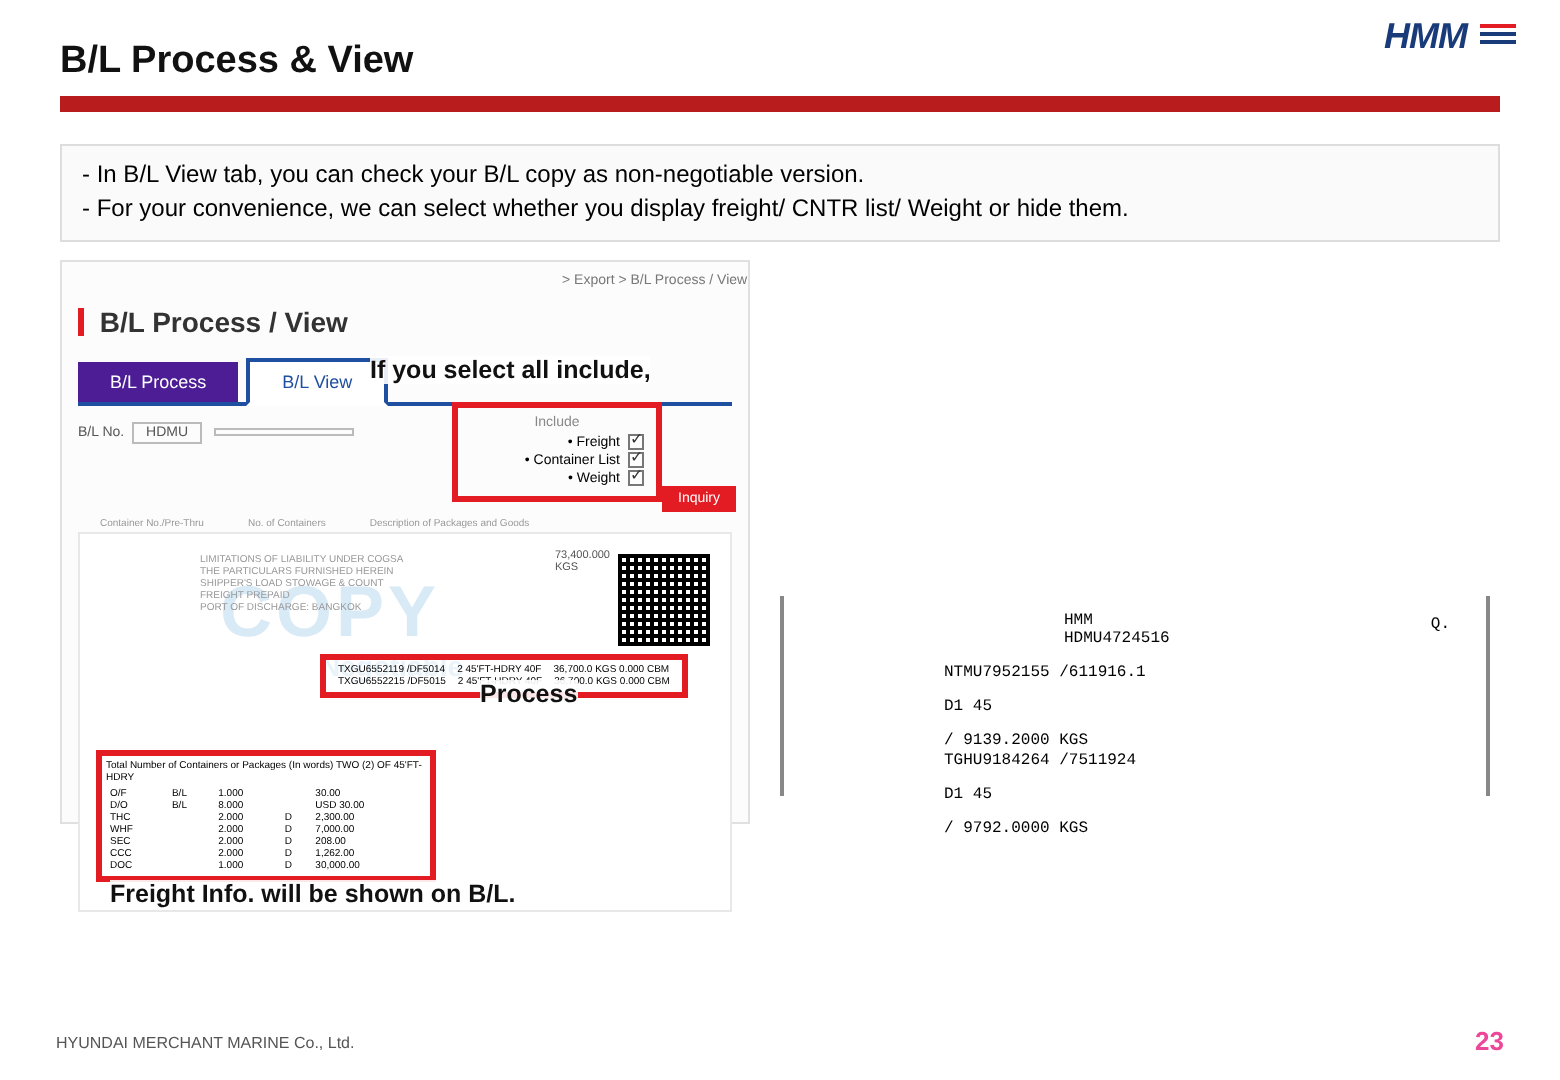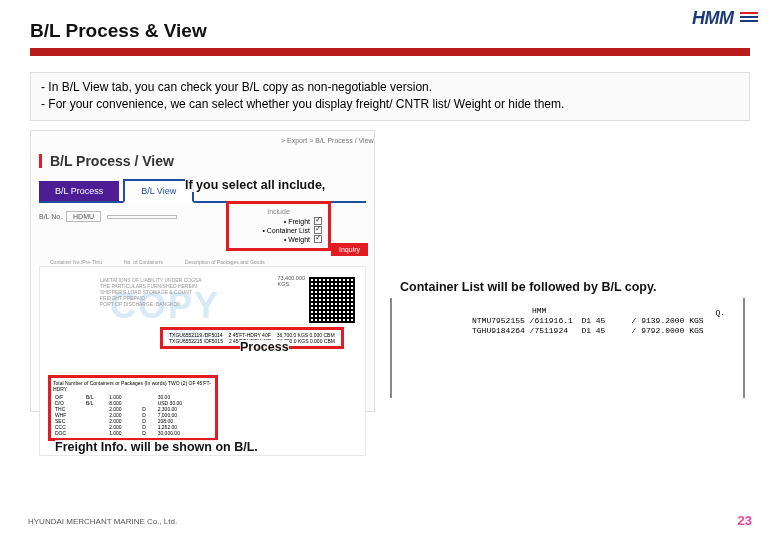--- a/index.html
+++ b/index.html
@@ -71,21 +71,21 @@
   .ann3{position:absolute;top:210px;left:210px;}
   .ann4{position:absolute;top:310px;left:25px;}
   .pane-right{
     position:absolute; left:360px; top:168px; width:355px; height:100px;
     border-left:2px solid #888; border-right:2px solid #888;
     font-family:"Courier New",monospace; font-size:8px; padding:8px 10px;
     background:#fff;
   }
   .pr-name{margin-left:130px;}
   .pr-id{margin-left:130px;margin-bottom:8px;}
-  .pr-row{display:flex;gap:8px;margin-left:70px;margin-top:1px;}
+  .pr-row{display:flex;gap:8px;margin-left:70px;margin-top:1px;flex-direction:column;}
   .pr-row span:nth-child(1){width:120px;}
   .pr-row span:nth-child(2){width:50px;}
   .pr-row span:nth-child(3){width:120px;}
   .pr-q{position:absolute;right:18px;top:10px;}
   .footer-co{position:absolute;bottom:14px;left:28px;font-size:8px;color:#555;}
   .footer-pg{position:absolute;bottom:12px;right:28px;font-size:13px;font-weight:700;color:#ec4899;}
 </style>
 </head>
 <body>
 
@@ -220,27 +220,27 @@
                 <td>D</td>
                 <td>30,000.00</td>
               </tr>
         </tbody>
           </table>
       </div>
     </div>
   </div>
 
   <div class="ann ann1">If you select all include,</div>
-  <div class="ann ann2">Container List will be followed by B/L copy.</div>
   <div class="ann ann3">Process</div>
   <div class="ann ann4">Freight Info. will be shown on B/L.</div>
 
   <div class="pane-right">
     <div class="pr-q">Q.</div>
     <div class="pr-name">HMM</div>
+    <div class="pr-id">HDMU4724516</div>
     <div class="pr-row">
       <span>NTMU7952155 /611916.1</span>
       <span>D1 45</span>
       <span>/ 9139.2000 KGS</span>
     </div>
     <div class="pr-row">
       <span>TGHU9184264 /7511924</span>
       <span>D1 45</span>
       <span>/ 9792.0000 KGS</span>
     </div>

